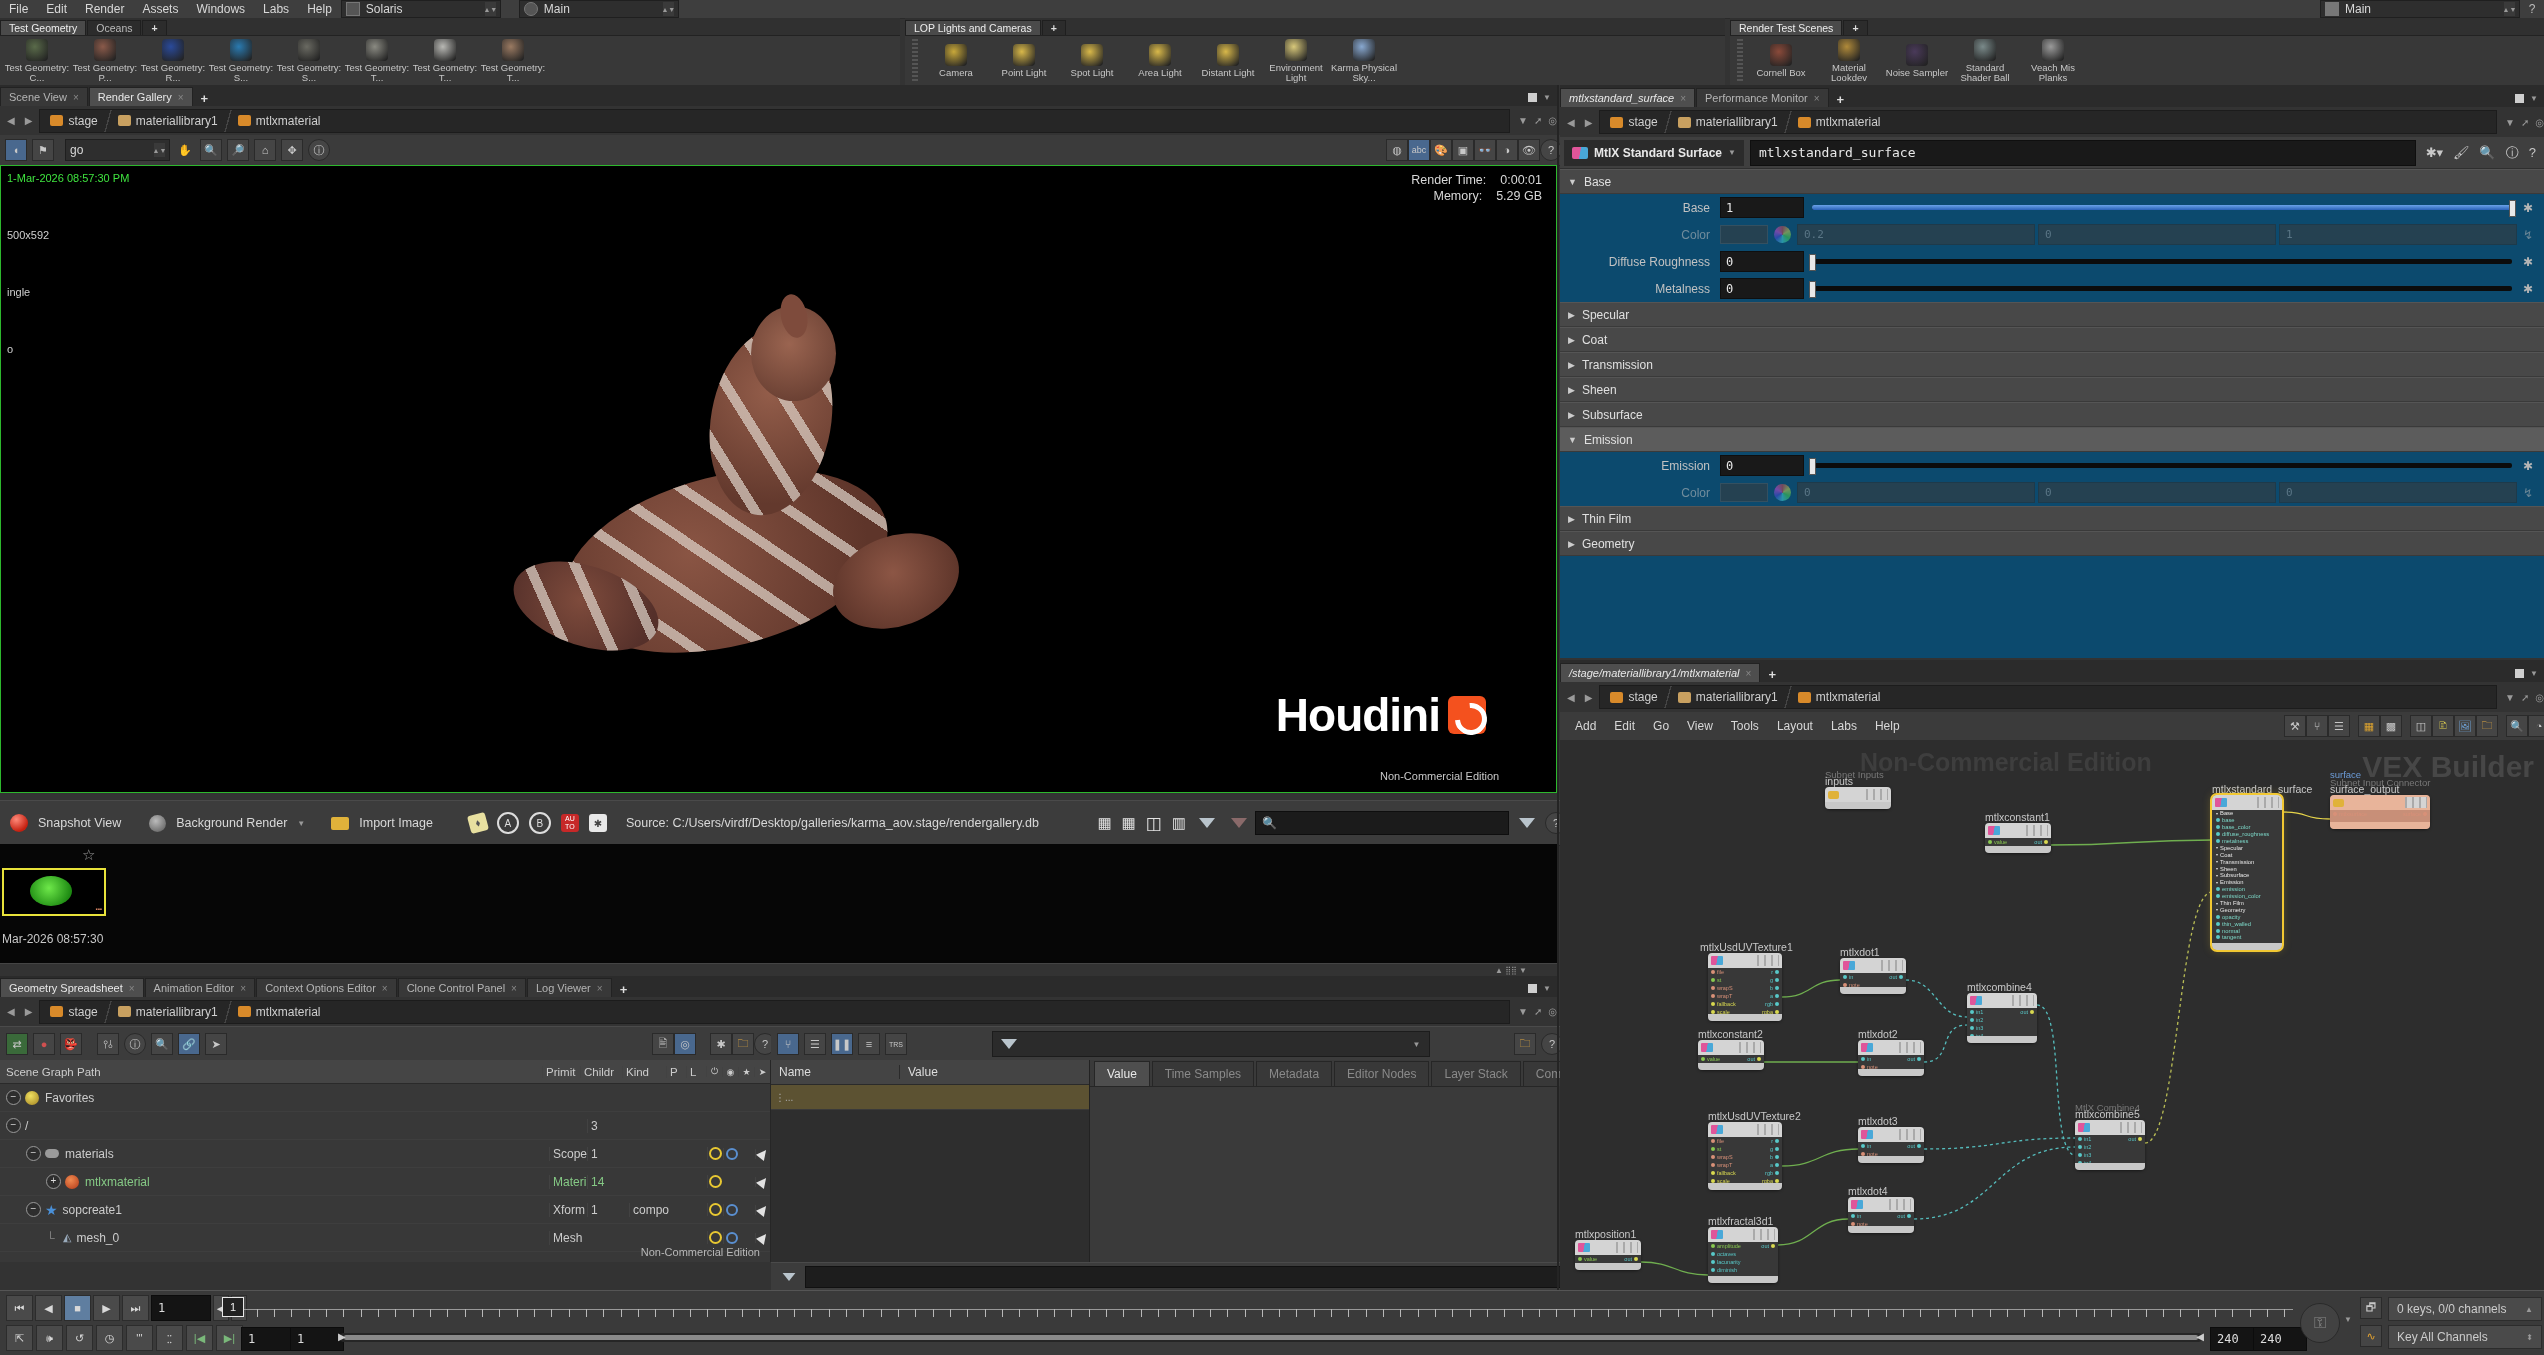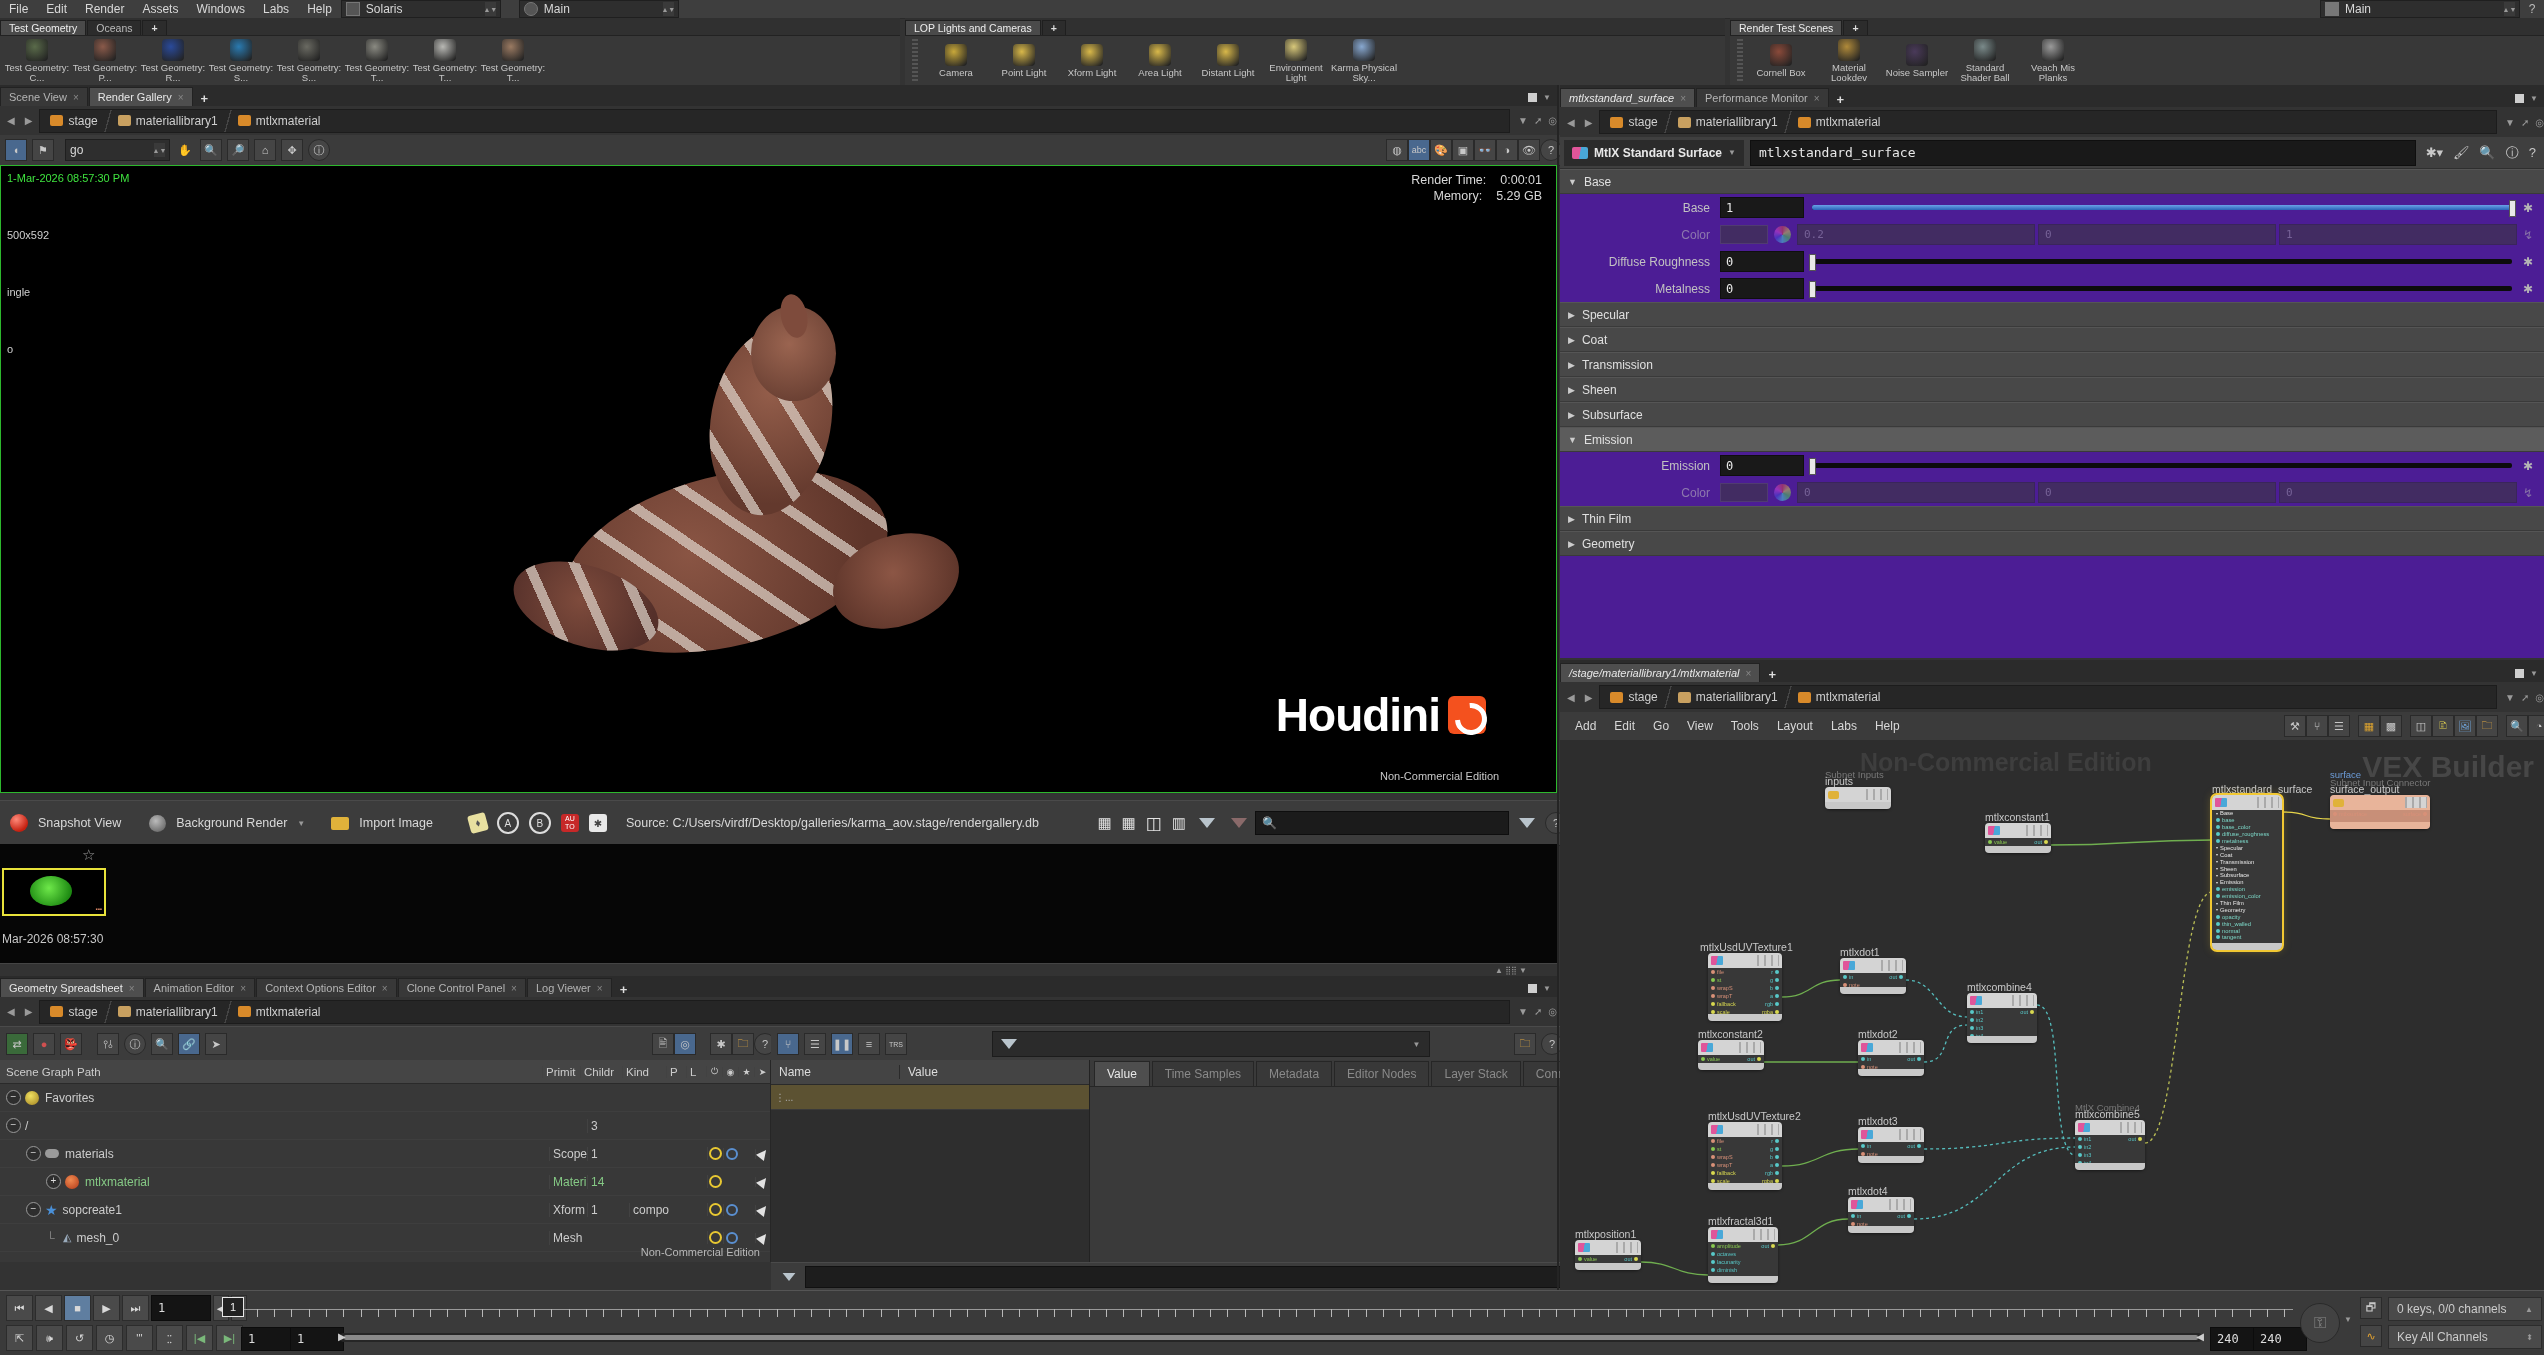--- a/index.html
+++ b/index.html
@@ -93,21 +93,21 @@
   .pwr{width:13px;height:13px;border-radius:50%;border:2px solid #e8c832;box-sizing:border-box;margin:auto;}
   .eye{width:12px;height:12px;border-radius:50%;border:2px solid #5a8fd0;box-sizing:border-box;margin:auto;}
   .cur{width:0;height:0;border-left:5px solid transparent;border-right:5px solid transparent;border-bottom:10px solid #e2e2e2;transform:rotate(38deg);margin:auto;}
   .colline{border-left:1px solid #424242;}
   
   .sheethead{display:flex;background:#444;height:24px;align-items:center;border-bottom:1px solid #2a2a2a;color:#ddd;}
   .selrow{background:#5c5232;height:24px;border-bottom:1px solid #3a3a3a;color:#aaa;font-size:10px;display:flex;align-items:center;padding-left:4px;}
   .subtab{height:24px;display:flex;align-items:center;padding:0 12px;background:#383838;color:#8a8a8a;border:1px solid #262626;border-bottom:none;margin-right:2px;font-size:12px;white-space:nowrap;}
   .subtab.active{background:#4e4e4e;color:#e8e8e8;}
   
-  #ppane{background:#4c1d95;}
+  #ppane{background:#0c4a6e;}
   .nodehdr{display:flex;align-items:center;background:#3f3f3f;border-bottom:1px solid #2f2f2f;gap:6px;padding:0 4px;}
   .typechip{display:flex;align-items:center;gap:6px;background:#2b2b2b;height:26px;padding:0 8px;color:#e8e8e8;font-weight:bold;font-size:12px;white-space:nowrap;}
   .bowtie{width:16px;height:12px;background:linear-gradient(100deg,#e0559a 48%,#49a8d8 52%);border-radius:2px;}
   .namefield{flex:1;height:24px;background:#191919;border:1px solid #0f0f0f;color:#e8e8e8;
      font-family:"DejaVu Sans Mono",monospace;font-size:13px;display:flex;align-items:center;padding:0 8px;}
   .hdricons{display:flex;gap:10px;color:#c8c8c8;font-size:13px;align-items:center;padding:0 4px;}
   .prow{display:flex;align-items:center;height:27px;padding-right:8px;}
   .plabel{width:150px;text-align:right;color:#c2c2c2;padding-right:10px;flex-shrink:0;font-size:12px;}
   .pfield{width:72px;height:19px;background:#191919;border:1px solid #0f0f0f;color:#e8e8e8;
      font-family:"DejaVu Sans Mono",monospace;font-size:12px;display:flex;align-items:center;padding:0 5px;flex-shrink:0;}
@@ -243,21 +243,21 @@
         <div class="tool">
           <div class="ticon" style="background: radial-gradient(circle at 40% 35%, rgb(200, 168, 58), rgb(34, 34, 34) 90%);"></div>
           <div>Camera</div>
         </div>
         <div class="tool">
           <div class="ticon" style="background: radial-gradient(circle at 40% 35%, rgb(216, 184, 74), rgb(34, 34, 34) 90%);"></div>
           <div>Point Light</div>
         </div>
         <div class="tool">
           <div class="ticon" style="background: radial-gradient(circle at 40% 35%, rgb(216, 184, 74), rgb(34, 34, 34) 90%);"></div>
-          <div>Xform Light</div>
+          <div>Spot Light</div>
         </div>
         <div class="tool">
           <div class="ticon" style="background: radial-gradient(circle at 40% 35%, rgb(216, 184, 74), rgb(34, 34, 34) 90%);"></div>
           <div>Area Light</div>
         </div>
         <div class="tool">
           <div class="ticon" style="background: radial-gradient(circle at 40% 35%, rgb(216, 184, 74), rgb(34, 34, 34) 90%);"></div>
           <div>Distant Light</div>
         </div>
         <div class="tool">

